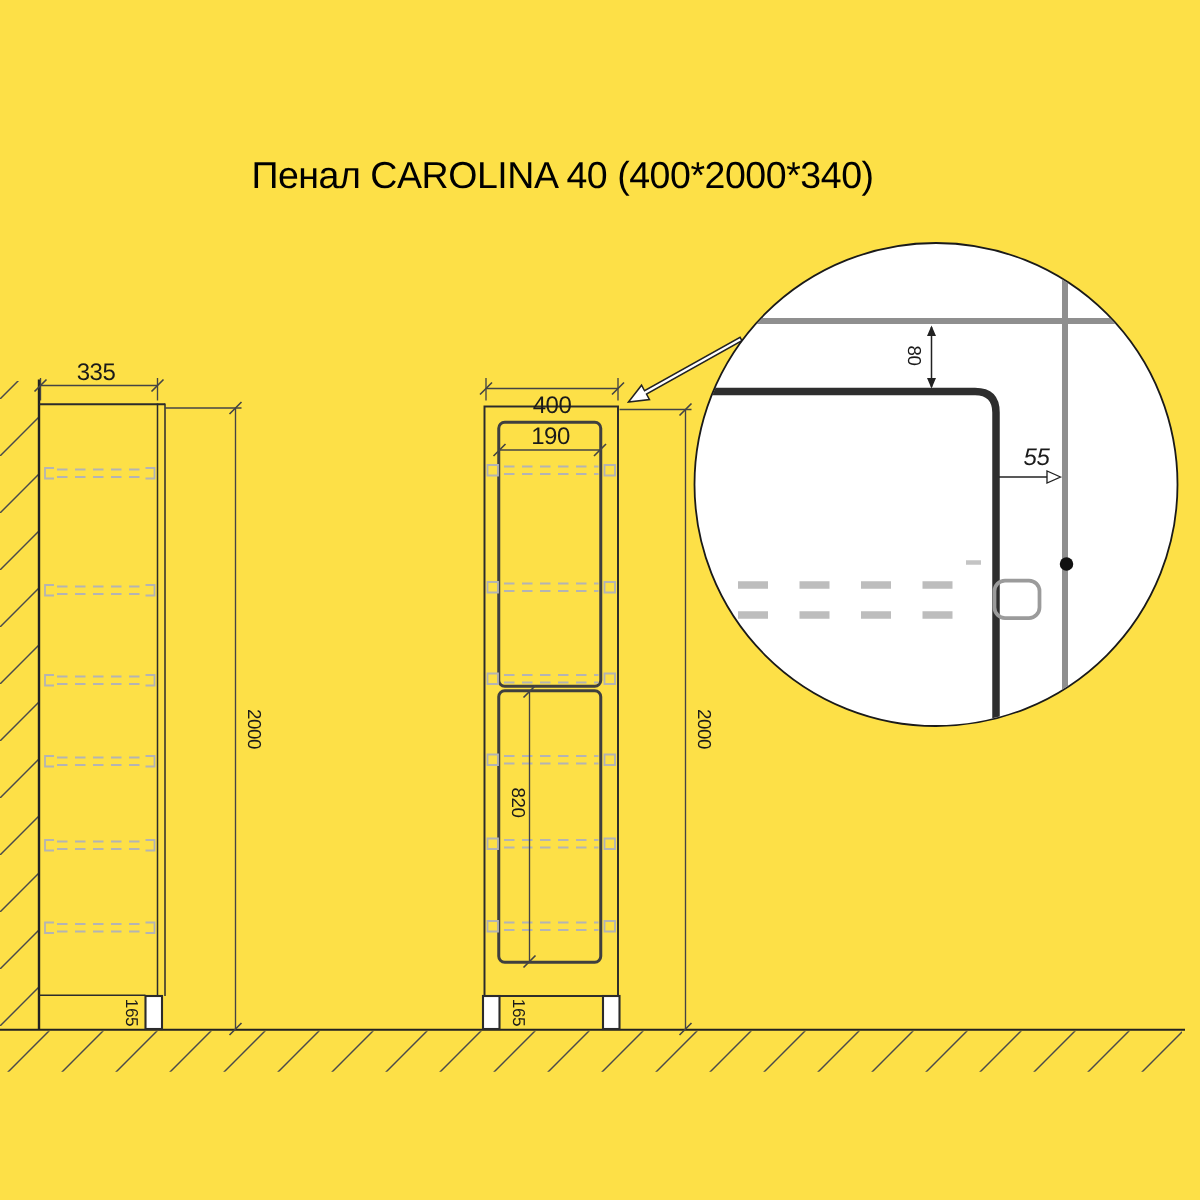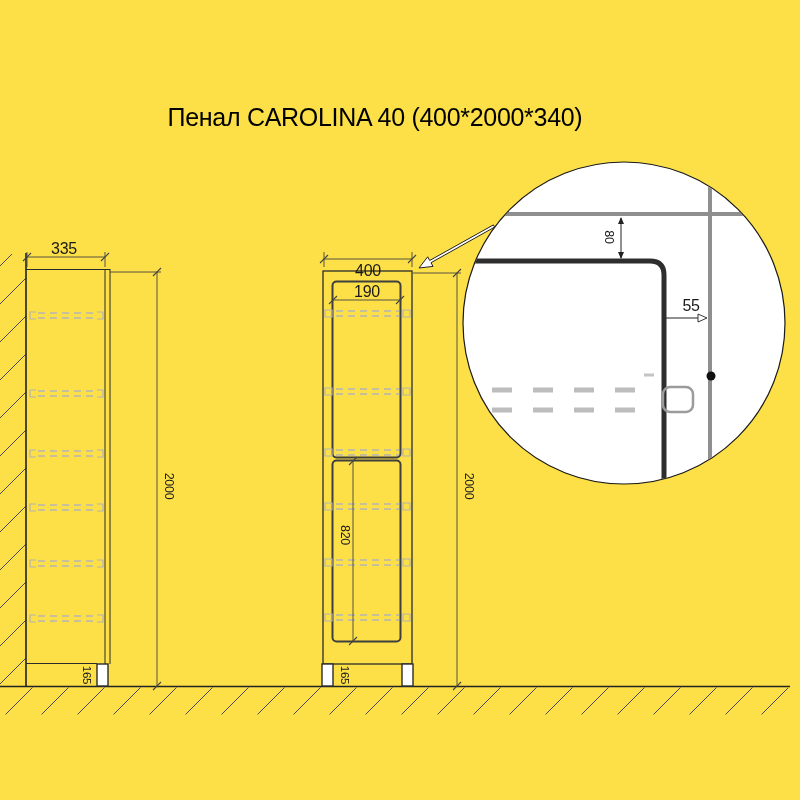--- a/index.html
+++ b/index.html
@@ -146,15 +146,15 @@
   <div class="dim rot" style="left:176px;top:466px;width:40px;height:14px;line-height:14px;">2000</div>
   <div class="dim rot" style="left:93px;top:663px;width:24px;height:13px;line-height:13px;font-size:11.5px;">165</div>
 
   <div class="dim" style="left:344px;top:226px;width:48px;margin-top:36px;">400</div>
   <div class="dim" style="left:343px;top:283px;width:48px;">190</div>
   <div class="dim rot" style="left:352px;top:520px;width:30px;height:14px;line-height:14px;">820</div>
   <div class="dim rot" style="left:476px;top:466px;width:40px;height:14px;line-height:14px;">2000</div>
   <div class="dim rot" style="left:351px;top:663px;width:24px;height:13px;line-height:13px;font-size:11.5px;">165</div>
 
   <div class="dim rot" style="left:615px;top:223px;width:28px;height:13px;line-height:13px;">80</div>
-  <div class="dim" style="left:678px;top:297px;width:26px;">55</div>
+  <div class="dim" style="left:678px;top:297px;width:26px;font-style:italic;">55</div>
 
 </div>
 
 </body></html>

